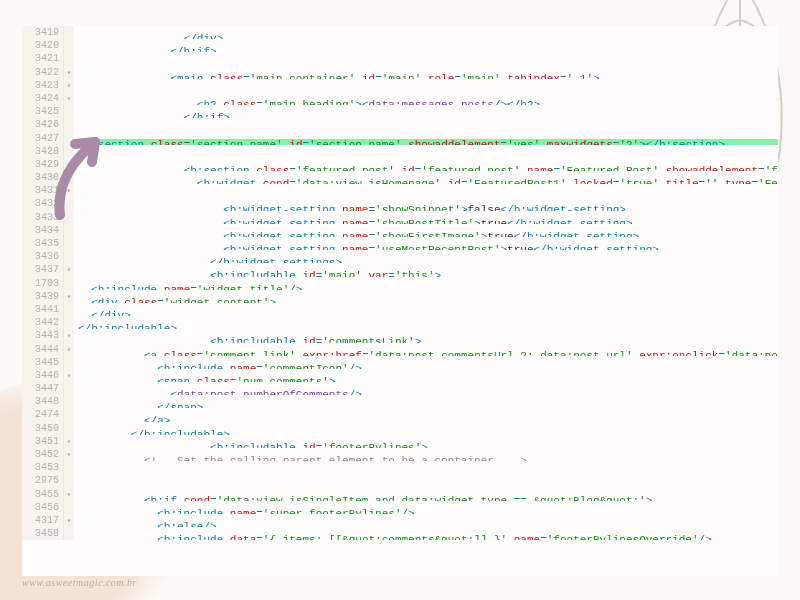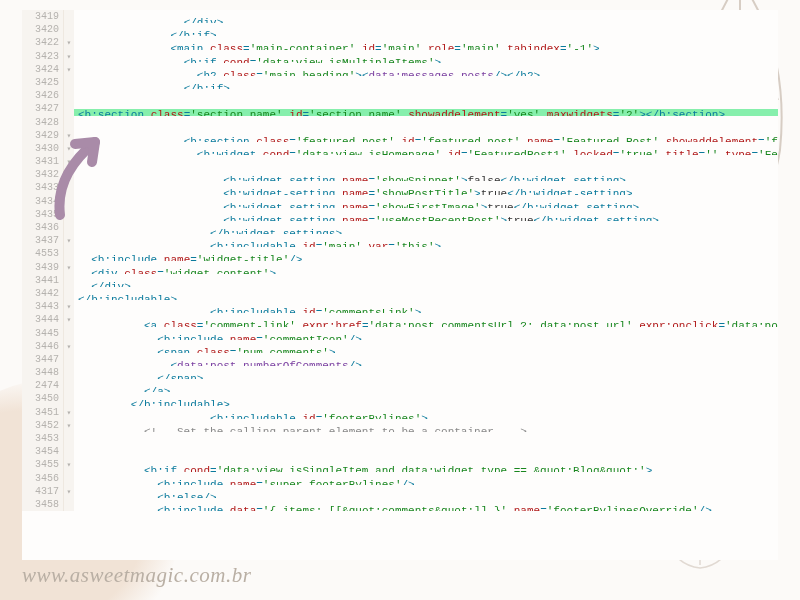--- a/index.html
+++ b/index.html
@@ -36,21 +36,21 @@
     bottom: -60px;
     width: 260px;
     height: 280px;
     background: radial-gradient(ellipse at 40% 50%, #f1e3d6 0%, #f1e3d6 55%, transparent 72%);
     border-radius: 50%;
     pointer-events: none;
   }
   .editor {
     position: absolute;
     left: 22px;
-    top: 10px;
+    top: 26px;
     width: 756px;
     height: 550px;
     background: #fefdfc;
     overflow: hidden;
   }
   .line {
     display: flex;
     height: 13.2px;
     line-height: 13.2px;
     white-space: pre;
@@ -92,21 +92,21 @@
     width: 100px;
     height: 90px;
     pointer-events: none;
     z-index: 5;
   }
   .watermark {
     position: absolute;
     left: 22px;
     bottom: 12px;
     font-family: Georgia, serif;
-    font-size: 21px;
+    font-size: 10px;
     color: #b9afa4;
     letter-spacing: 0.5px;
     font-style: italic;
   }
 </style>
 </head>
 <body>
 
 <div class="bg-blob"></div>
 <svg class="bg-leaf-right" viewBox="0 0 160 260">
@@ -132,52 +132,53 @@
     <path d="M60 70 Q44 73 36 98"></path>
       <path d="M60 70 Q76 73 84 98"></path>
     <path d="M60 100 Q50 103 45 120"></path>
       <path d="M60 100 Q70 103 75 120"></path>
   </g>
 </svg>
 
 <div class="editor" id="editor">
     <div class="line"><div class="gutter">3419</div><div class="fold"></div><div class="code"><span class="t-text">                </span><span class="t-tag">&lt;/div&gt;</span></div></div>
     <div class="line"><div class="gutter">3420</div><div class="fold"></div><div class="code"><span class="t-text">              </span><span class="t-tag">&lt;/b:if&gt;</span></div></div>
+    <div class="line"><div class="gutter">3421</div><div class="fold"></div><div class="code"></div></div>
     <div class="line"><div class="gutter">3422</div><div class="fold">▾</div><div class="code"><span class="t-text">              </span><span class="t-tag">&lt;main </span><span class="t-attr">class</span><span class="t-tag">=</span><span class="t-str">'main-container'</span><span class="t-tag"> </span><span class="t-attr">id</span><span class="t-tag">=</span><span class="t-str">'main'</span><span class="t-tag"> </span><span class="t-attr">role</span><span class="t-tag">=</span><span class="t-str">'main'</span><span class="t-tag"> </span><span class="t-attr">tabindex</span><span class="t-tag">=</span><span class="t-str">'-1'</span><span class="t-tag">&gt;</span></div></div>
-    <div class="line"><div class="gutter">3423</div><div class="fold">▾</div><div class="code"><span class="t-text">                </span><span class="t-tag">&lt;b:if </span><span class="t-attr">cond</span><span class="t-tag">=</span><span class="t-str">'data:view.isMultipleItems'</span><span class="t-tag">&gt;</span></div></div>
+    <div class="line"><div class="gutter">3423</div><div class="fold">▾</div></div>
     <div class="line"><div class="gutter">3424</div><div class="fold">▾</div><div class="code"><span class="t-text">                  </span><span class="t-tag">&lt;h2 </span><span class="t-attr">class</span><span class="t-tag">=</span><span class="t-str">'main-heading'</span><span class="t-tag">&gt;&lt;</span><span class="t-func">data:messages.posts</span><span class="t-tag">/&gt;&lt;/h2&gt;</span></div></div>
     <div class="line"><div class="gutter">3425</div><div class="fold"></div><div class="code"><span class="t-text">                </span><span class="t-tag">&lt;/b:if&gt;</span></div></div>
     <div class="line"><div class="gutter">3426</div><div class="fold"></div><div class="code"></div></div>
     <div class="line"><div class="gutter">3427</div><div class="fold"></div><div class="code hl"><span class="t-tag">&lt;b:section </span><span class="t-attr">class</span><span class="t-tag">=</span><span class="t-str">'section_name'</span><span class="t-tag"> </span><span class="t-attr">id</span><span class="t-tag">=</span><span class="t-str">'section_name'</span><span class="t-tag"> </span><span class="t-attr">showaddelement</span><span class="t-tag">=</span><span class="t-str">'yes'</span><span class="t-tag"> </span><span class="t-attr">maxwidgets</span><span class="t-tag">=</span><span class="t-str">'2'</span><span class="t-tag">&gt;&lt;/b:section&gt;</span></div></div>
     <div class="line"><div class="gutter">3428</div><div class="fold"></div><div class="code"></div></div>
     <div class="line"><div class="gutter">3429</div><div class="fold">▾</div><div class="code"><span class="t-text">                </span><span class="t-tag">&lt;b:section </span><span class="t-attr">class</span><span class="t-tag">=</span><span class="t-str">'featured-post'</span><span class="t-tag"> </span><span class="t-attr">id</span><span class="t-tag">=</span><span class="t-str">'featured_post'</span><span class="t-tag"> </span><span class="t-attr">name</span><span class="t-tag">=</span><span class="t-str">'Featured Post'</span><span class="t-tag"> </span><span class="t-attr">showaddelement</span><span class="t-tag">=</span><span class="t-str">'false'</span></div></div>
     <div class="line"><div class="gutter">3430</div><div class="fold">▾</div><div class="code"><span class="t-text">                  </span><span class="t-tag">&lt;b:widget </span><span class="t-attr">cond</span><span class="t-tag">=</span><span class="t-str">'data:view.isHomepage'</span><span class="t-tag"> </span><span class="t-attr">id</span><span class="t-tag">=</span><span class="t-str">'FeaturedPost1'</span><span class="t-tag"> </span><span class="t-attr">locked</span><span class="t-tag">=</span><span class="t-str">'true'</span><span class="t-tag"> </span><span class="t-attr">title</span><span class="t-tag">=</span><span class="t-str">''</span><span class="t-tag"> </span><span class="t-attr">type</span><span class="t-tag">=</span><span class="t-str">'Featured</span></div></div>
     <div class="line"><div class="gutter">3431</div><div class="fold">▾</div></div>
     <div class="line"><div class="gutter">3432</div><div class="fold"></div><div class="code"><span class="t-text">                      </span><span class="t-tag">&lt;b:widget-setting </span><span class="t-attr">name</span><span class="t-tag">=</span><span class="t-str">'showSnippet'</span><span class="t-tag">&gt;</span><span class="t-text">false</span><span class="t-tag">&lt;/b:widget-setting&gt;</span></div></div>
     <div class="line"><div class="gutter">3433</div><div class="fold"></div><div class="code"><span class="t-text">                      </span><span class="t-tag">&lt;b:widget-setting </span><span class="t-attr">name</span><span class="t-tag">=</span><span class="t-str">'showPostTitle'</span><span class="t-tag">&gt;</span><span class="t-text">true</span><span class="t-tag">&lt;/b:widget-setting&gt;</span></div></div>
     <div class="line"><div class="gutter">3434</div><div class="fold"></div><div class="code"><span class="t-text">                      </span><span class="t-tag">&lt;b:widget-setting </span><span class="t-attr">name</span><span class="t-tag">=</span><span class="t-str">'showFirstImage'</span><span class="t-tag">&gt;</span><span class="t-text">true</span><span class="t-tag">&lt;/b:widget-setting&gt;</span></div></div>
     <div class="line"><div class="gutter">3435</div><div class="fold"></div><div class="code"><span class="t-text">                      </span><span class="t-tag">&lt;b:widget-setting </span><span class="t-attr">name</span><span class="t-tag">=</span><span class="t-str">'useMostRecentPost'</span><span class="t-tag">&gt;</span><span class="t-text">true</span><span class="t-tag">&lt;/b:widget-setting&gt;</span></div></div>
     <div class="line"><div class="gutter">3436</div><div class="fold"></div><div class="code"><span class="t-text">                    </span><span class="t-tag">&lt;/b:widget-settings&gt;</span></div></div>
     <div class="line"><div class="gutter">3437</div><div class="fold">▾</div><div class="code"><span class="t-text">                    </span><span class="t-tag">&lt;b:includable </span><span class="t-attr">id</span><span class="t-tag">=</span><span class="t-str">'main'</span><span class="t-tag"> </span><span class="t-attr">var</span><span class="t-tag">=</span><span class="t-str">'this'</span><span class="t-tag">&gt;</span></div></div>
-    <div class="line"><div class="gutter">4553</div><div class="fold"></div><div class="code"><span class="t-text">  </span><span class="t-tag">&lt;b:include </span><span class="t-attr">name</span><span class="t-tag">=</span><span class="t-str">'widget-title'</span><span class="t-tag">/&gt;</span></div></div>
+    <div class="line"><div class="gutter">1703</div><div class="fold"></div><div class="code"><span class="t-text">  </span><span class="t-tag">&lt;b:include </span><span class="t-attr">name</span><span class="t-tag">=</span><span class="t-str">'widget-title'</span><span class="t-tag">/&gt;</span></div></div>
     <div class="line"><div class="gutter">3439</div><div class="fold">▾</div><div class="code"><span class="t-text">  </span><span class="t-tag">&lt;div </span><span class="t-attr">class</span><span class="t-tag">=</span><span class="t-str">'widget-content'</span><span class="t-tag">&gt;</span></div></div>
     <div class="line"><div class="gutter">3441</div><div class="fold"></div><div class="code"><span class="t-text">  </span><span class="t-tag">&lt;/div&gt;</span></div></div>
     <div class="line"><div class="gutter">3442</div><div class="fold"></div><div class="code"><span class="t-tag">&lt;/b:includable&gt;</span></div></div>
     <div class="line"><div class="gutter">3443</div><div class="fold">▾</div><div class="code"><span class="t-text">                    </span><span class="t-tag">&lt;b:includable </span><span class="t-attr">id</span><span class="t-tag">=</span><span class="t-str">'commentsLink'</span><span class="t-tag">&gt;</span></div></div>
     <div class="line"><div class="gutter">3444</div><div class="fold">▾</div><div class="code"><span class="t-text">          </span><span class="t-tag">&lt;a </span><span class="t-attr">class</span><span class="t-tag">=</span><span class="t-str">'comment-link'</span><span class="t-tag"> </span><span class="t-attr">expr:href</span><span class="t-tag">=</span><span class="t-str">'data:post.commentsUrl ?: data:post.url'</span><span class="t-tag"> </span><span class="t-attr">expr:onclick</span><span class="t-tag">=</span><span class="t-str">'data:post.com</span></div></div>
     <div class="line"><div class="gutter">3445</div><div class="fold"></div><div class="code"><span class="t-text">            </span><span class="t-tag">&lt;b:include </span><span class="t-attr">name</span><span class="t-tag">=</span><span class="t-str">'commentIcon'</span><span class="t-tag">/&gt;</span></div></div>
     <div class="line"><div class="gutter">3446</div><div class="fold">▾</div><div class="code"><span class="t-text">            </span><span class="t-tag">&lt;span </span><span class="t-attr">class</span><span class="t-tag">=</span><span class="t-str">'num_comments'</span><span class="t-tag">&gt;</span></div></div>
     <div class="line"><div class="gutter">3447</div><div class="fold"></div><div class="code"><span class="t-text">              </span><span class="t-tag">&lt;</span><span class="t-func">data:post.numberOfComments</span><span class="t-tag">/&gt;</span></div></div>
     <div class="line"><div class="gutter">3448</div><div class="fold"></div><div class="code"><span class="t-text">            </span><span class="t-tag">&lt;/span&gt;</span></div></div>
     <div class="line"><div class="gutter">2474</div><div class="fold"></div><div class="code"><span class="t-text">          </span><span class="t-tag">&lt;/a&gt;</span></div></div>
     <div class="line"><div class="gutter">3450</div><div class="fold"></div><div class="code"><span class="t-text">        </span><span class="t-tag">&lt;/b:includable&gt;</span></div></div>
     <div class="line"><div class="gutter">3451</div><div class="fold">▾</div><div class="code"><span class="t-text">                    </span><span class="t-tag">&lt;b:includable </span><span class="t-attr">id</span><span class="t-tag">=</span><span class="t-str">'footerBylines'</span><span class="t-tag">&gt;</span></div></div>
     <div class="line"><div class="gutter">3452</div><div class="fold">▾</div><div class="code"><span class="t-text">          </span><span class="t-cmt">&lt;!-- Set the calling parent element to be a container. --&gt;</span></div></div>
     <div class="line"><div class="gutter">3453</div><div class="fold"></div></div>
-    <div class="line"><div class="gutter">3454</div><div class="fold"></div><div class="code"></div></div>
+    <div class="line"><div class="gutter">2975</div><div class="fold"></div><div class="code"></div></div>
     <div class="line"><div class="gutter">3455</div><div class="fold">▾</div><div class="code"><span class="t-text">          </span><span class="t-tag">&lt;b:if </span><span class="t-attr">cond</span><span class="t-tag">=</span><span class="t-str">'data:view.isSingleItem and data:widget.type == &amp;quot;Blog&amp;quot;'</span><span class="t-tag">&gt;</span></div></div>
     <div class="line"><div class="gutter">3456</div><div class="fold"></div><div class="code"><span class="t-text">            </span><span class="t-tag">&lt;b:include </span><span class="t-attr">name</span><span class="t-tag">=</span><span class="t-str">'super.footerBylines'</span><span class="t-tag">/&gt;</span></div></div>
     <div class="line"><div class="gutter">4317</div><div class="fold">▾</div><div class="code"><span class="t-text">            </span><span class="t-tag">&lt;b:else/&gt;</span></div></div>
     <div class="line"><div class="gutter">3458</div><div class="fold"></div><div class="code"><span class="t-text">            </span><span class="t-tag">&lt;b:include </span><span class="t-attr">data</span><span class="t-tag">=</span><span class="t-str">'{ items: [[&amp;quot;comments&amp;quot;]] }'</span><span class="t-tag"> </span><span class="t-attr">name</span><span class="t-tag">=</span><span class="t-str">'footerBylinesOverride'</span><span class="t-tag">/&gt;</span></div></div>
   </div>
 
 <svg class="arrow" viewBox="0 0 100 90">
   <path d="M20 85 Q 15 45 55 12" fill="none" stroke="#a98ba8" stroke-width="10" stroke-linecap="round"></path>
   <path d="M55 12 L35 14 M55 12 L52 32" fill="none" stroke="#a98ba8" stroke-width="10" stroke-linecap="round"></path>
 </svg>

